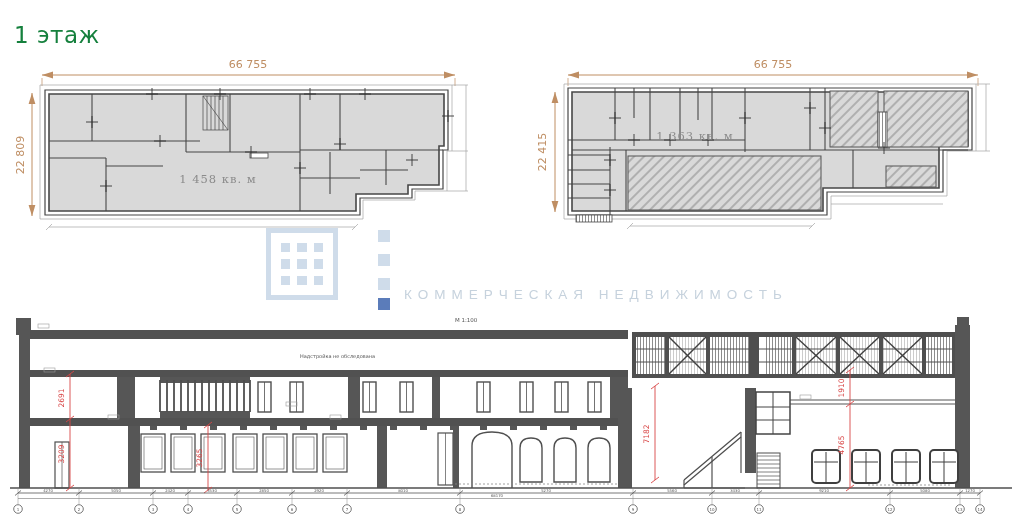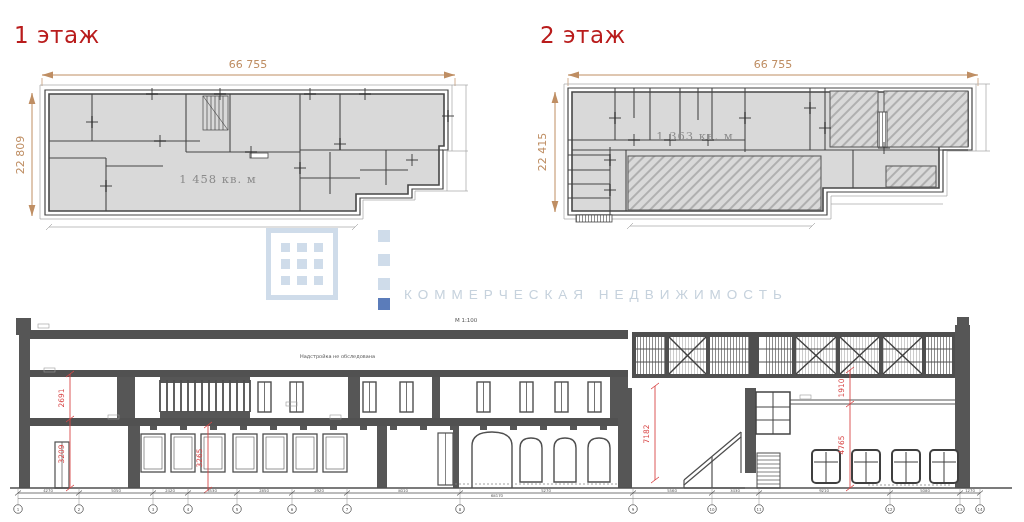--- a/index.html
+++ b/index.html
@@ -1,18 +1,18 @@
 <!DOCTYPE html>
 <html><head>
 <meta charset="utf-8">
 <style>
   html,body{margin:0;padding:0;background:#ffffff;}
   #page{position:relative;width:1024px;height:522px;background:#ffffff;overflow:hidden;
         font-family:"DejaVu Sans",sans-serif;}
-  .plan-title{position:absolute;font-size:23px;font-weight:500;color:#b91c1c;letter-spacing:.5px;}
+  .plan-title{position:absolute;font-size:23px;font-weight:500;color:#15803d;letter-spacing:.5px;}
   svg{position:absolute;display:block;}
   
   .wm{position:absolute;left:260px;top:218px;width:530px;height:100px;pointer-events:none;}
   .wm-outline{position:absolute;left:6px;top:10px;width:62px;height:62px;border:5px solid #cfdcea;}
   .wm-grid{position:absolute;left:10px;top:10px;width:42px;height:42px;
            display:grid;grid-template-columns:repeat(3,1fr);grid-template-rows:repeat(3,1fr);gap:7px;}
   .wm-grid span{background:#cfdcea;display:block;}
   .wm-dot{position:absolute;left:118px;width:12px;height:12px;background:#cfdcea;}
   .wm-dot.dark{background:#5b7cba;}
   .wm-brand{position:absolute;left:140px;top:-10px;font-family:"Liberation Serif",serif;
@@ -24,21 +24,20 @@
   .redtext{fill:#d84545;font-family:"DejaVu Sans",sans-serif;font-size:7.5px;}
   .tinytext{fill:#555;font-family:"DejaVu Sans",sans-serif;}
 </style>
 </head>
 <body>
 
 <div id="page">
 
   <div class="plan-title" style="left:14px;top:22px;">1 этаж</div>
 
-  <div class="plan-title" style="left:540px;top:22px;">2 этаж</div>
 
   <svg style="left:0;top:0;" width="512" height="250" viewBox="0 0 512 250">
 
     <g stroke="#bf8e63" fill="#bf8e63">
       <line x1="42" y1="75" x2="455" y2="75" stroke-width="1"></line>
       <path d="M42,75 L53,71.6 L53,78.4 Z" stroke="none"></path>
       <path d="M455,75 L444,71.6 L444,78.4 Z" stroke="none"></path>
       <line x1="42" y1="78" x2="42" y2="86" stroke-width="0.7"></line>
       <line x1="455" y1="78" x2="455" y2="86" stroke-width="0.7"></line>
       <text x="248" y="68" text-anchor="middle" font-size="11" stroke="none" class="dimtext">66 755</text>

